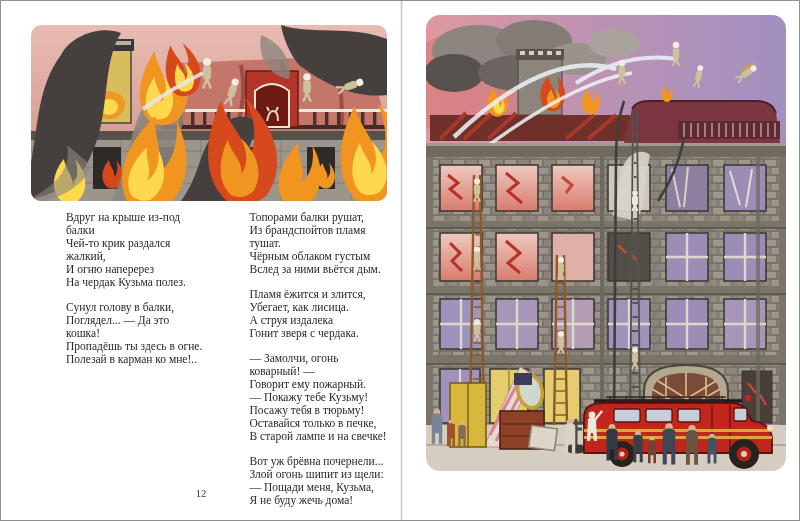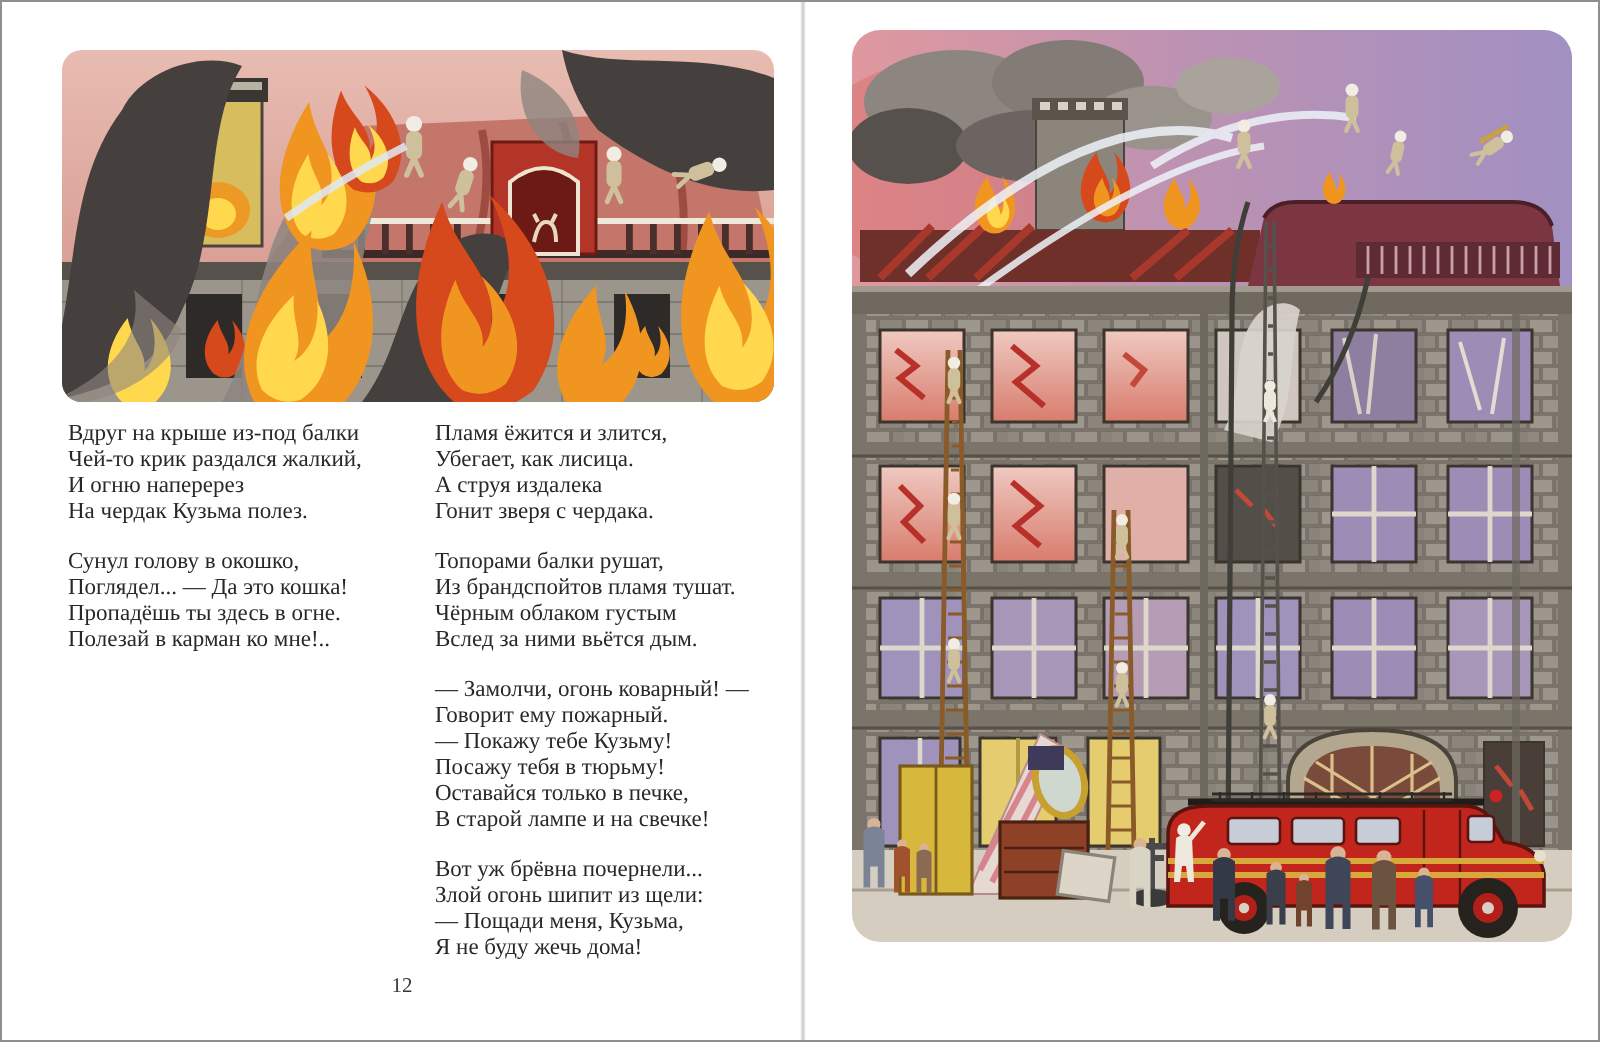--- a/index.html
+++ b/index.html
@@ -4,21 +4,21 @@
 <style>
   html,body{margin:0;padding:0;background:#fff;}
   .canvas{position:relative;width:800px;height:521px;background:var(--paper,#fff);
     border:1px solid var(--border,#8f8f8f);box-sizing:border-box;overflow:hidden;
     font-family:"Liberation Serif", serif;}
   .illus{position:absolute;}
   .illus-left{left:30px;top:24px;width:356px;height:176px;}
   .illus-right{left:425px;top:14px;width:360px;height:456px;}
   .poem{position:absolute;left:33px;top:210px;width:354px;display:flex;gap:13px;
     color:var(--ink,#2b2724);font-size:11.5px;line-height:13px;}
-  .col{flex:1;min-width:0;}
+  .col{flex:1;min-width:0;margin-left:32px;}
   .stanza{margin:0 0 12px 0;white-space:pre-line;}
   .pagenum{position:absolute;left:33px;top:487px;width:334px;text-align:center;
     font-size:10.5px;color:#3a3633;}
   .gutter{position:absolute;left:399px;top:0;width:3px;height:519px;
     background:linear-gradient(90deg,rgba(200,200,200,0),var(--gutter,#ccc) 50%,rgba(200,200,200,0));}
   
   .f-or{fill:var(--flame-orange,#f0951f);} .f-ye{fill:var(--flame-yellow,#ffd84e);}
   .f-rd{fill:var(--flame-red,#d5491c);}
   .smk{fill:var(--smoke-dark,#45403d);} .smk2{fill:var(--smoke-light,#8d8680);}
   .truckc{fill:var(--truck-red,#c1251b);} .gold{fill:var(--stripe-gold,#d9a83c);}
@@ -142,34 +142,34 @@
       </g>
     </svg>
   </div>
 
   <div class="poem">
     <div class="col">
       <p class="stanza">Вдруг на крыше из-под балки
 Чей-то крик раздался жалкий,
 И огню наперерез
 На чердак Кузьма полез.</p>
-      <p class="stanza">Сунул голову в окошко,
+      <p class="stanza">Сунул голову в балки,
 Поглядел... — Да это кошка!
 Пропадёшь ты здесь в огне.
 Полезай в карман ко мне!..</p>
     </div>
     <div class="col">
+      <p class="stanza">Топорами балки рушат,
+Из брандспойтов пламя тушат.
+Чёрным облаком густым
+Вслед за ними вьётся дым.</p>
       <p class="stanza">Пламя ёжится и злится,
 Убегает, как лисица.
 А струя издалека
 Гонит зверя с чердака.</p>
-      <p class="stanza">Топорами балки рушат,
-Из брандспойтов пламя тушат.
-Чёрным облаком густым
-Вслед за ними вьётся дым.</p>
       <p class="stanza">— Замолчи, огонь коварный! —
 Говорит ему пожарный.
 — Покажу тебе Кузьму!
 Посажу тебя в тюрьму!
 Оставайся только в печке,
 В старой лампе и на свечке!</p>
       <p class="stanza">Вот уж брёвна почернели...
 Злой огонь шипит из щели:
 — Пощади меня, Кузьма,
 Я не буду жечь дома!</p>

